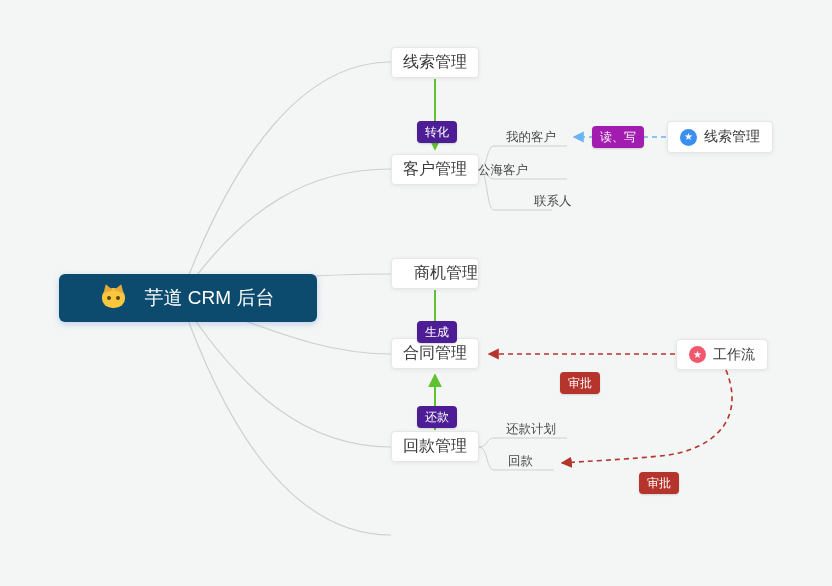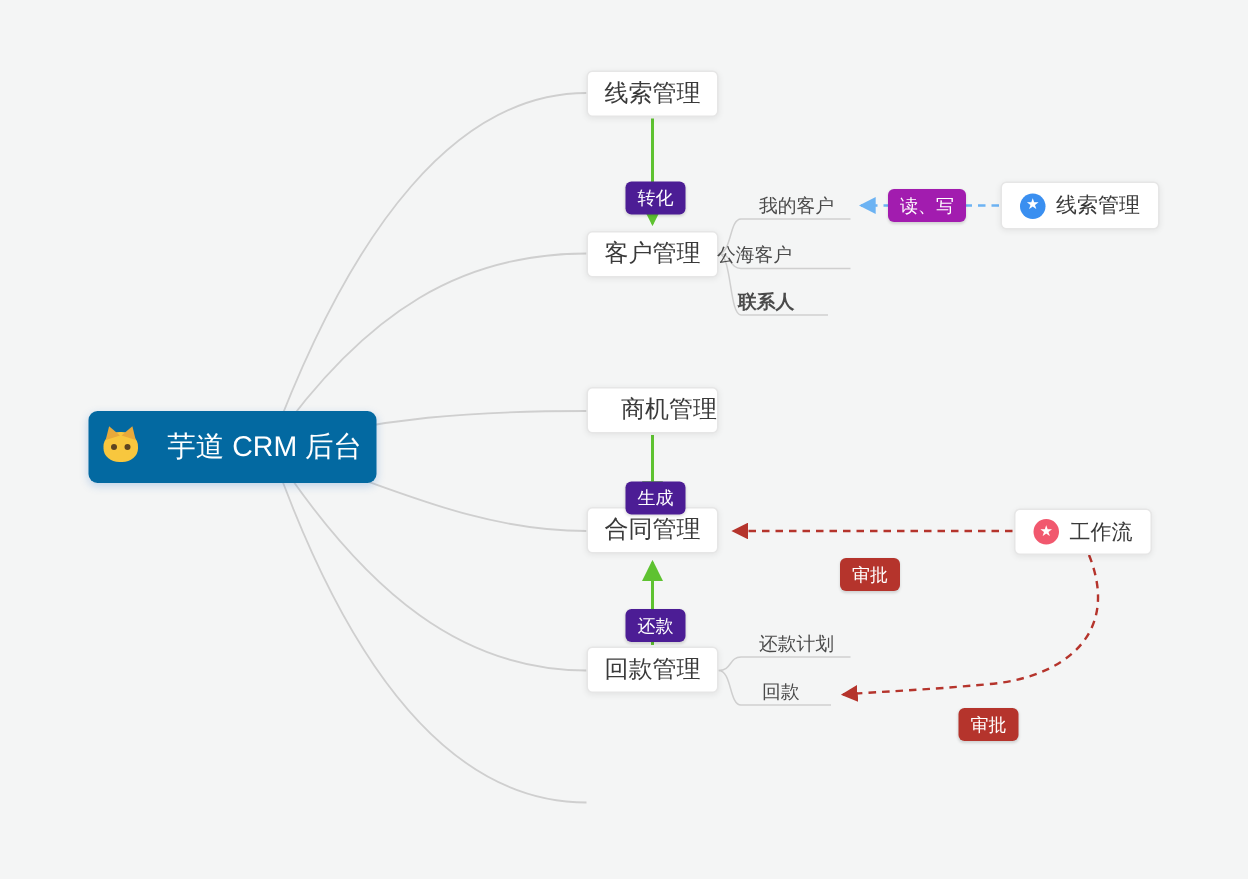--- a/index.html
+++ b/index.html
@@ -32,22 +32,22 @@
   .n-clue{left:391px;top:47px;}
   .n-customer{left:391px;top:154px;}
   .n-business{left:391px;top:258px;justify-content:flex-end;}
   .n-contract{left:391px;top:338px;}
   .n-receivable{left:391px;top:431px;}
   .n-product{left:391px;top:519px;}
 
   
   .root-node{
     position:absolute;z-index:2;
-    left:59px;top:274px;width:192px;height:48px;
-    background:#0369a1;border-radius:6px;
+    left:59px;top:274px;width:258px;height:48px;
+    background:#0c4a6e;border-radius:6px;
     display:flex;align-items:center;justify-content:center;gap:20px;
     color:#ffffff;font-size:19px;
     box-shadow:0 2px 6px rgba(35,110,200,.25);
   }
   .dog-icon{
     position:relative;width:23px;height:20px;flex:0 0 auto;
     background:#f8c73e;border-radius:48% 48% 46% 46%;
   }
   .dog-icon::before,.dog-icon::after{
     content:"";position:absolute;top:-4px;
@@ -79,21 +79,21 @@
   .b-approve1{left:560px;top:343px;}
   .b-approve2{left:639px;top:443px;}
 
   
   .child{
     position:absolute;z-index:2;
     font-size:12.5px;color:#4a4a4a;white-space:nowrap;
   }
   .c-my{left:506px;top:129px;text-align:right;}
   .c-public{left:478px;top:162px;}
-  .c-contacts{left:492px;top:193px;font-weight:bold;}
+  .c-contacts{left:534px;top:193px;}
   .c-replan{left:506px;top:421px;text-align:center;}
   .c-payment{left:508px;top:453px;}
 
   
   .side-node{
     position:absolute;z-index:2;
     background:#fff;border:1px solid #e6e6e6;border-radius:4px;
     box-shadow:0 1px 4px rgba(0,0,0,.07);
     display:flex;align-items:center;gap:7px;
     padding:0 12px;height:32px;box-sizing:border-box;

